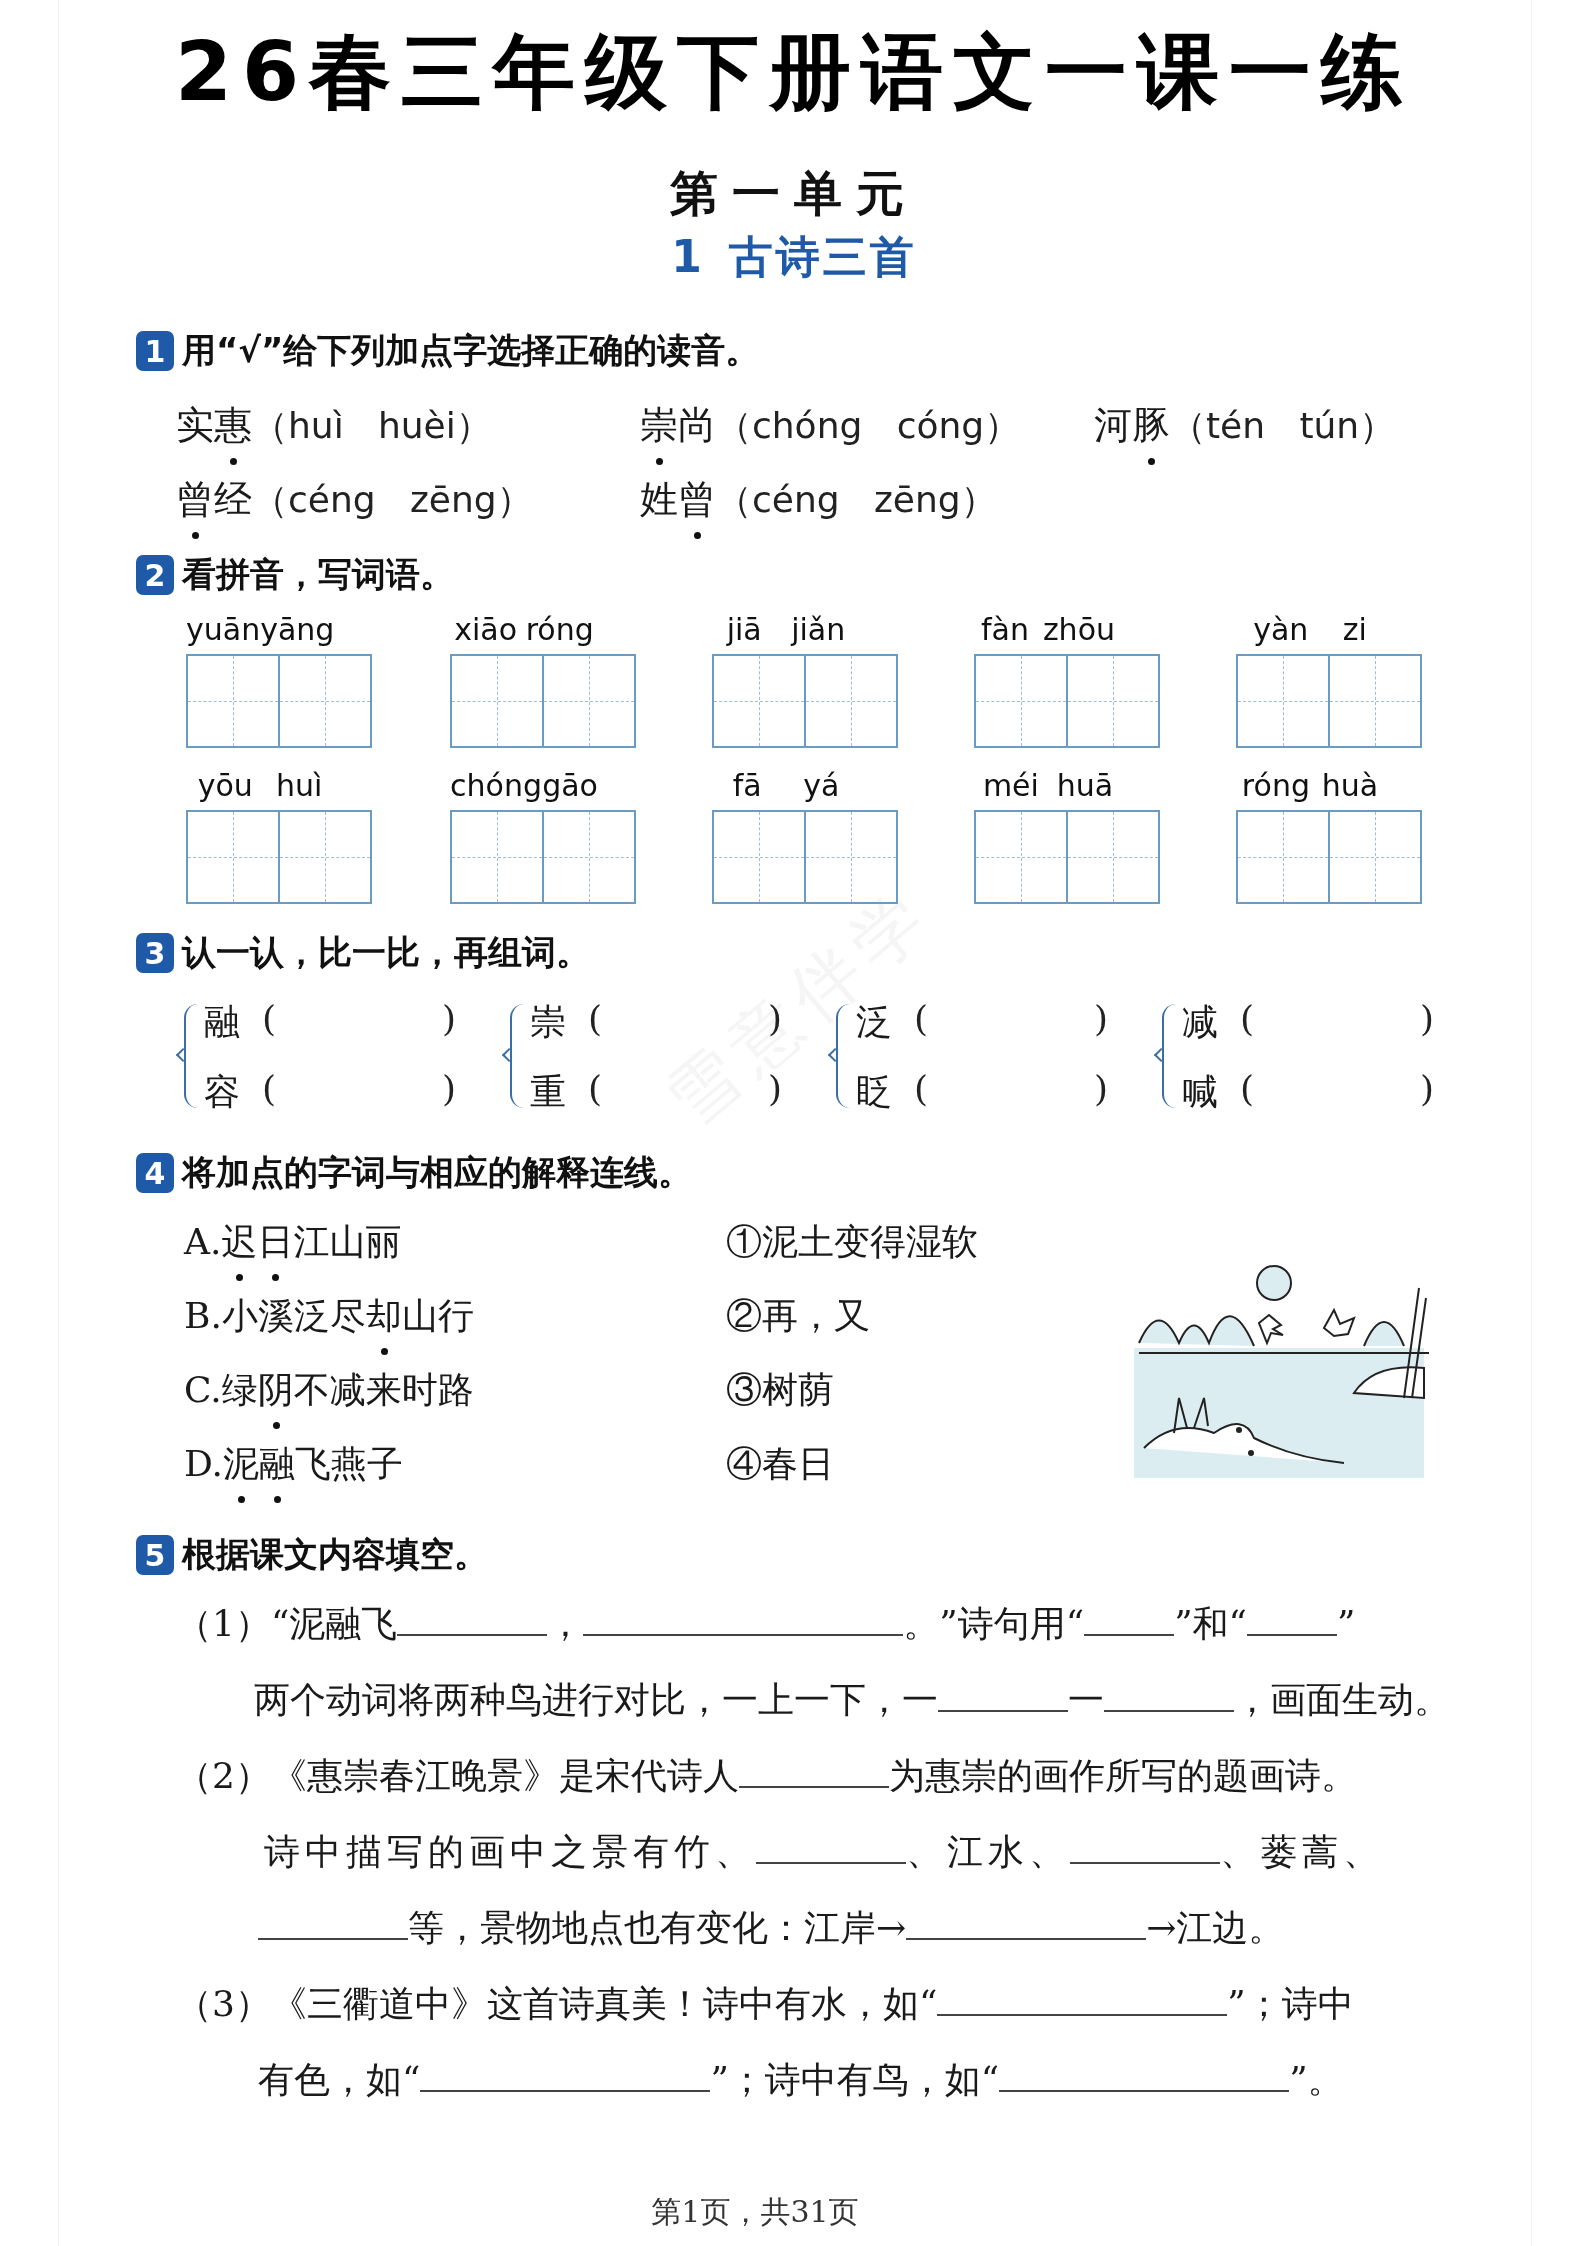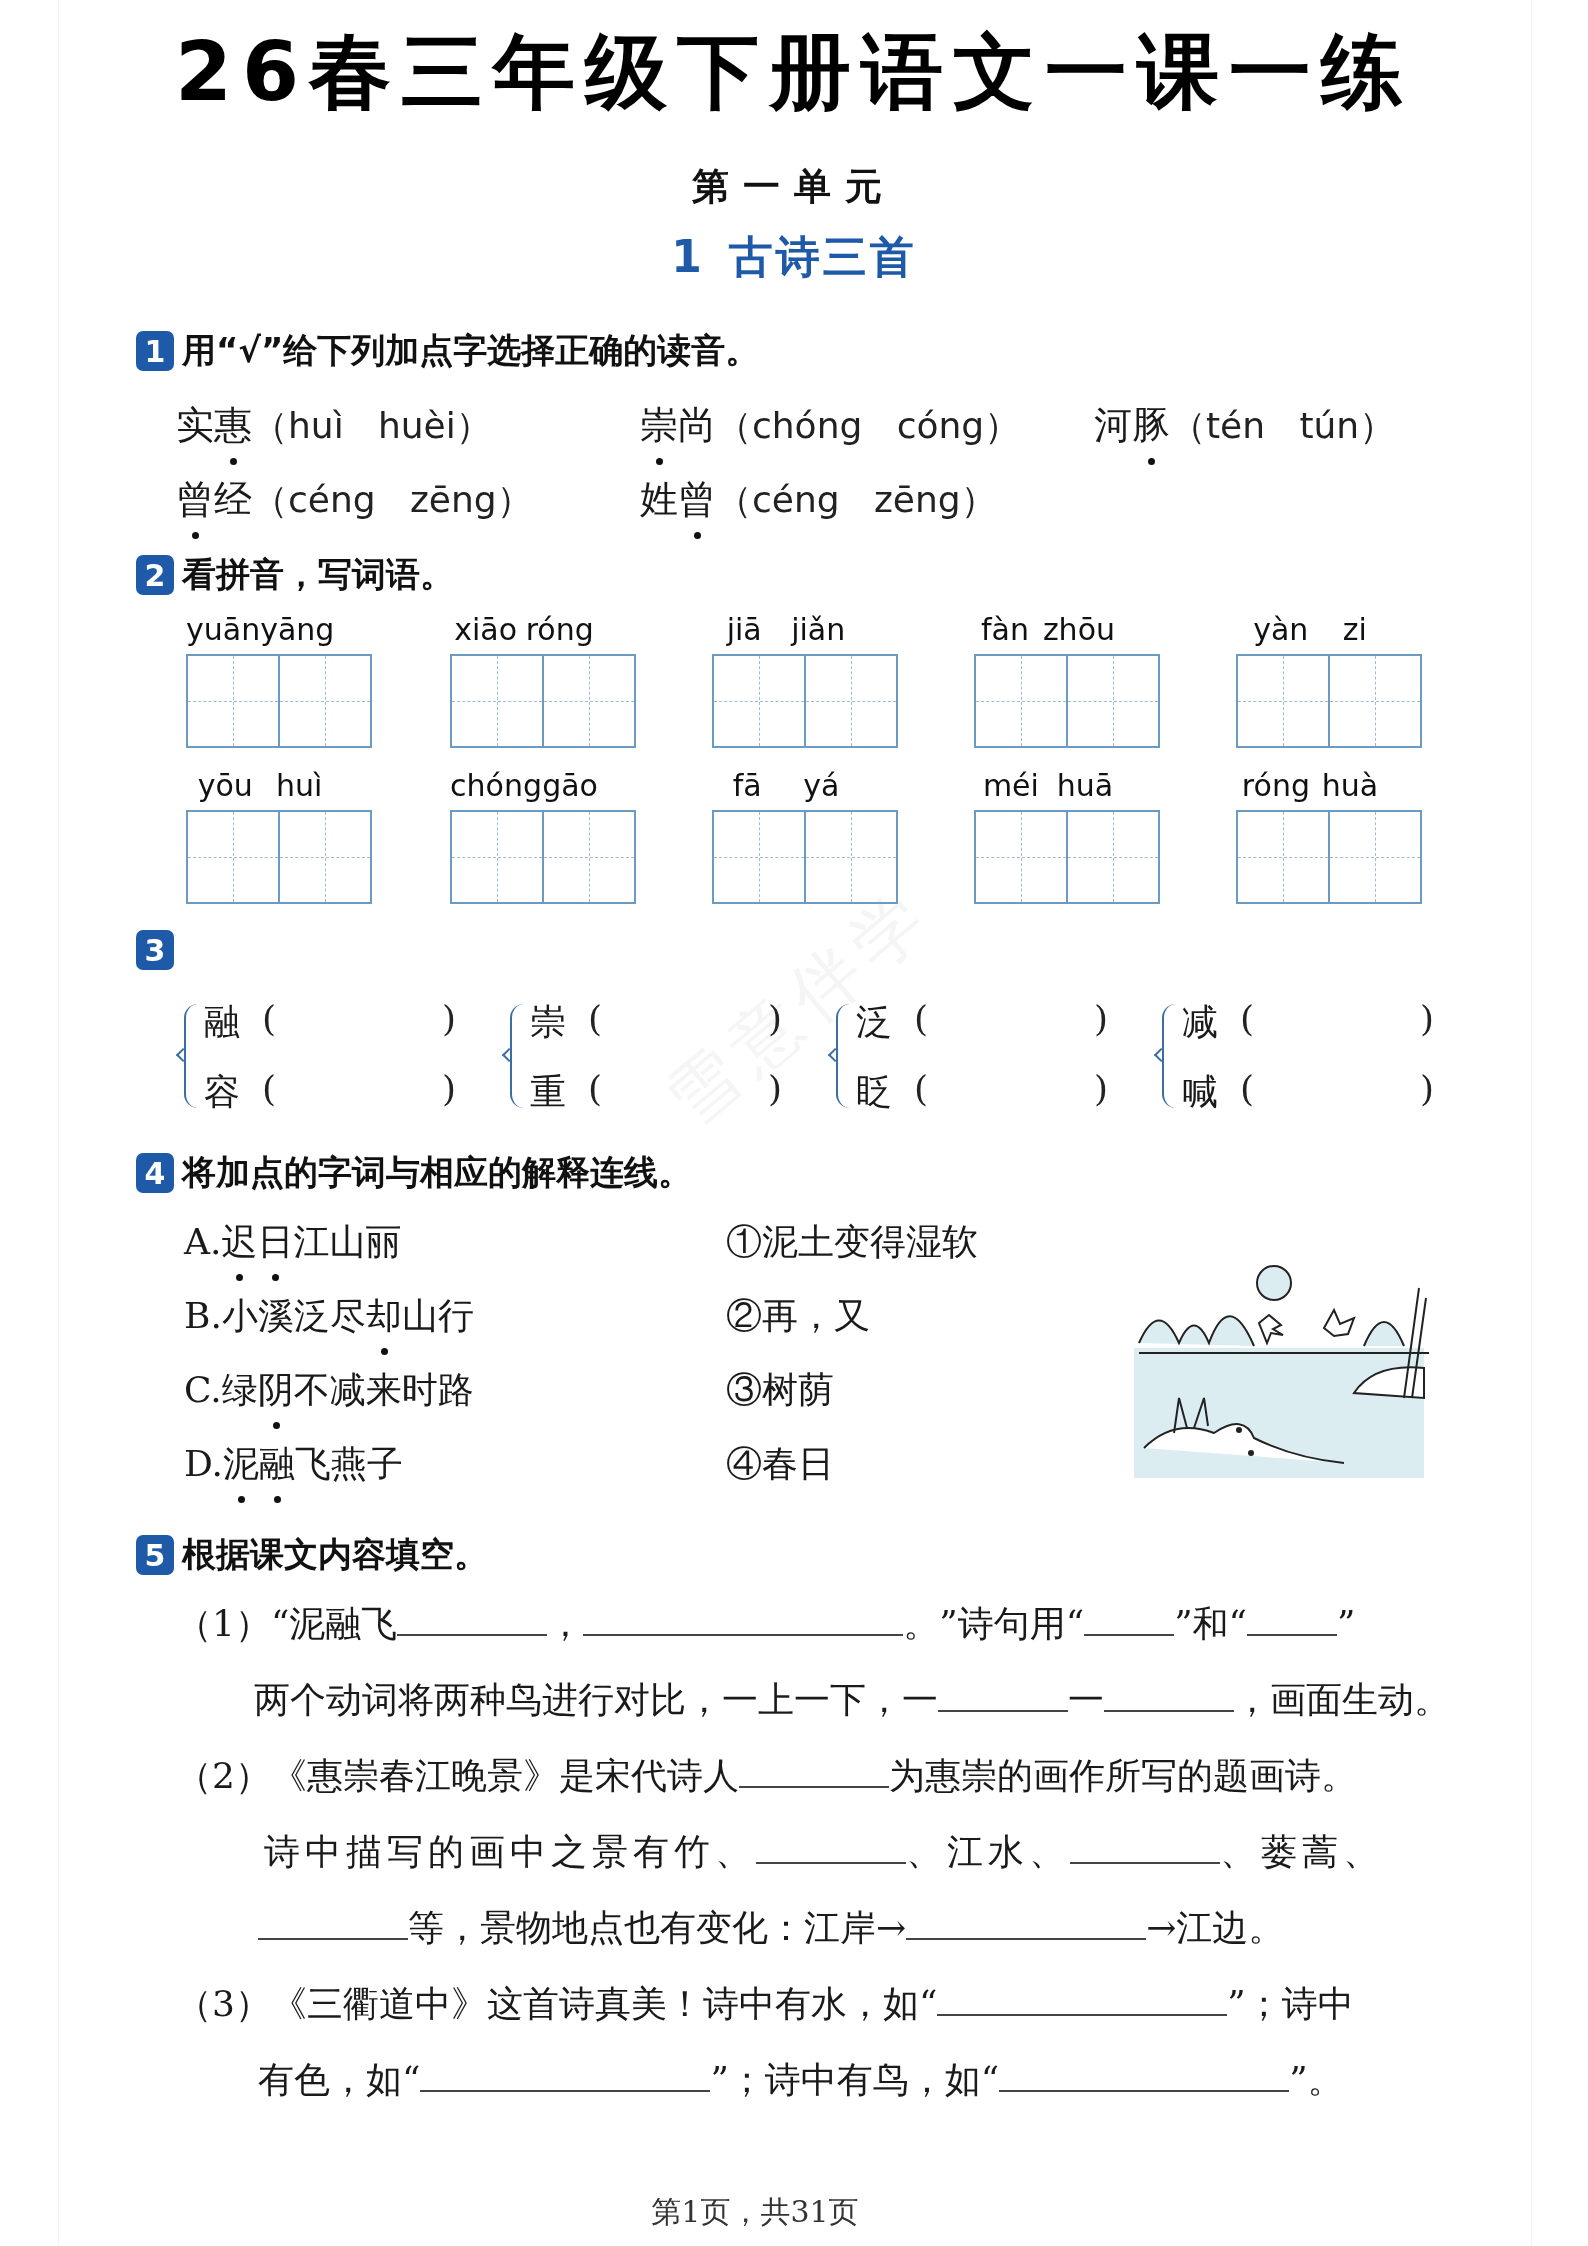--- a/index.html
+++ b/index.html
@@ -1,20 +1,20 @@
 <!DOCTYPE html>
 <html><head>
 <meta charset="utf-8">
 <style>
   * { box-sizing: border-box; margin: 0; padding: 0; }
   html, body { width: 1588px; height: 2246px; background: #ffffff; overflow: hidden; }
   body { position: relative; font-family: "DejaVu Serif", "Liberation Serif", serif; color: #1a1a1a; }
   .page-edge { position: absolute; left: 58px; top: 0; width: 1474px; height: 2246px; border-left: 1px solid #f2f2f2; border-right: 1px solid #f2f2f2; }
   .title { position: absolute; left: 0; width: 1588px; top: 18px; text-align: center; font-family: "DejaVu Sans", sans-serif; font-weight: bold; font-size: 82px; letter-spacing: 10px; color: #000; }
-  .unit { position: absolute; left: 0; width: 1588px; top: 162px; text-align: center; font-size: 37px; letter-spacing: 14px; font-weight: bold; color: #111; }
+  .unit { position: absolute; left: 0; width: 1588px; top: 162px; text-align: center; font-size: 48px; letter-spacing: 14px; font-weight: bold; color: #111; }
   .lesson { position: absolute; left: 0; width: 1588px; top: 228px; text-align: center; font-family: "DejaVu Sans", sans-serif; font-weight: bold; font-size: 44px; color: #1e5aa8; letter-spacing: 3px; }
   .lesson .num { margin-right: 24px; }
 
   .q-head { position: absolute; left: 136px; display: flex; align-items: center; font-family: "DejaVu Sans", sans-serif; font-weight: bold; font-size: 34px; color: #111; }
   .q-badge { width: 38px; height: 40px; border-radius: 7px; background: #1e5aa8; color: #fff; font-size: 30px; font-weight: bold; display: flex; align-items: center; justify-content: center; margin-right: 8px; }
 
   .row { position: absolute; font-size: 38px; font-family: "DejaVu Sans", sans-serif; white-space: nowrap; }
   .row .zh { font-family: "DejaVu Serif", serif; }
   .dotted { position: relative; display: inline-block; }
   .dotted::after { content: ""; position: absolute; left: 50%; bottom: -14px; width: 7px; height: 7px; margin-left: -3px; border-radius: 50%; background: #111; }
@@ -183,20 +183,21 @@
       <span>huà</span>
     </div>
   <div class="tian">
       <div class="cell"></div>
       <div class="cell"></div>
     </div>
 </div>
 
 <div class="q-head" style="top:930px;">
   <span class="q-badge">3</span>
+  <span>认一认，比一比，再组词。</span>
 </div>
 
 <div class="cmp" style="left:184px; top:998px;">
   <div class="brace"></div>
   <div class="cmp-line" style="top:0;">
       <span class="ch">融</span>
       <span class="paren-open">(</span>
       <span class="paren-close">)</span>
     </div>
   <div class="cmp-line" style="top:70px;">

